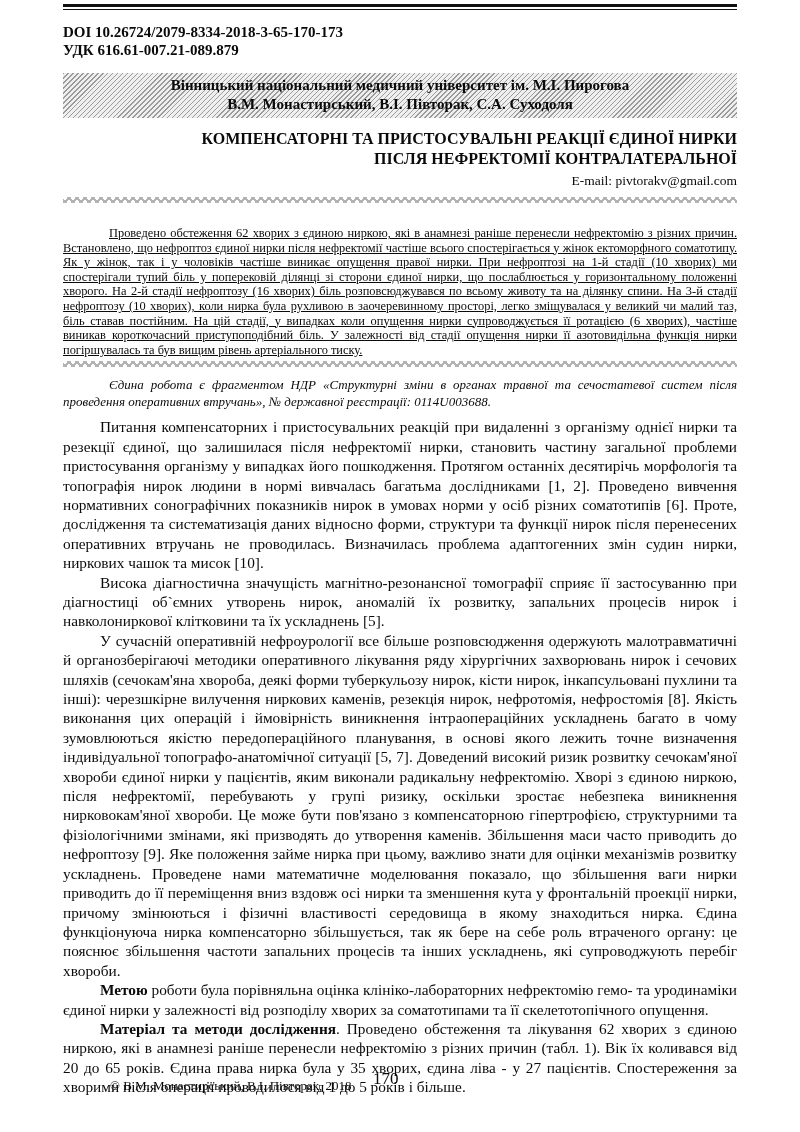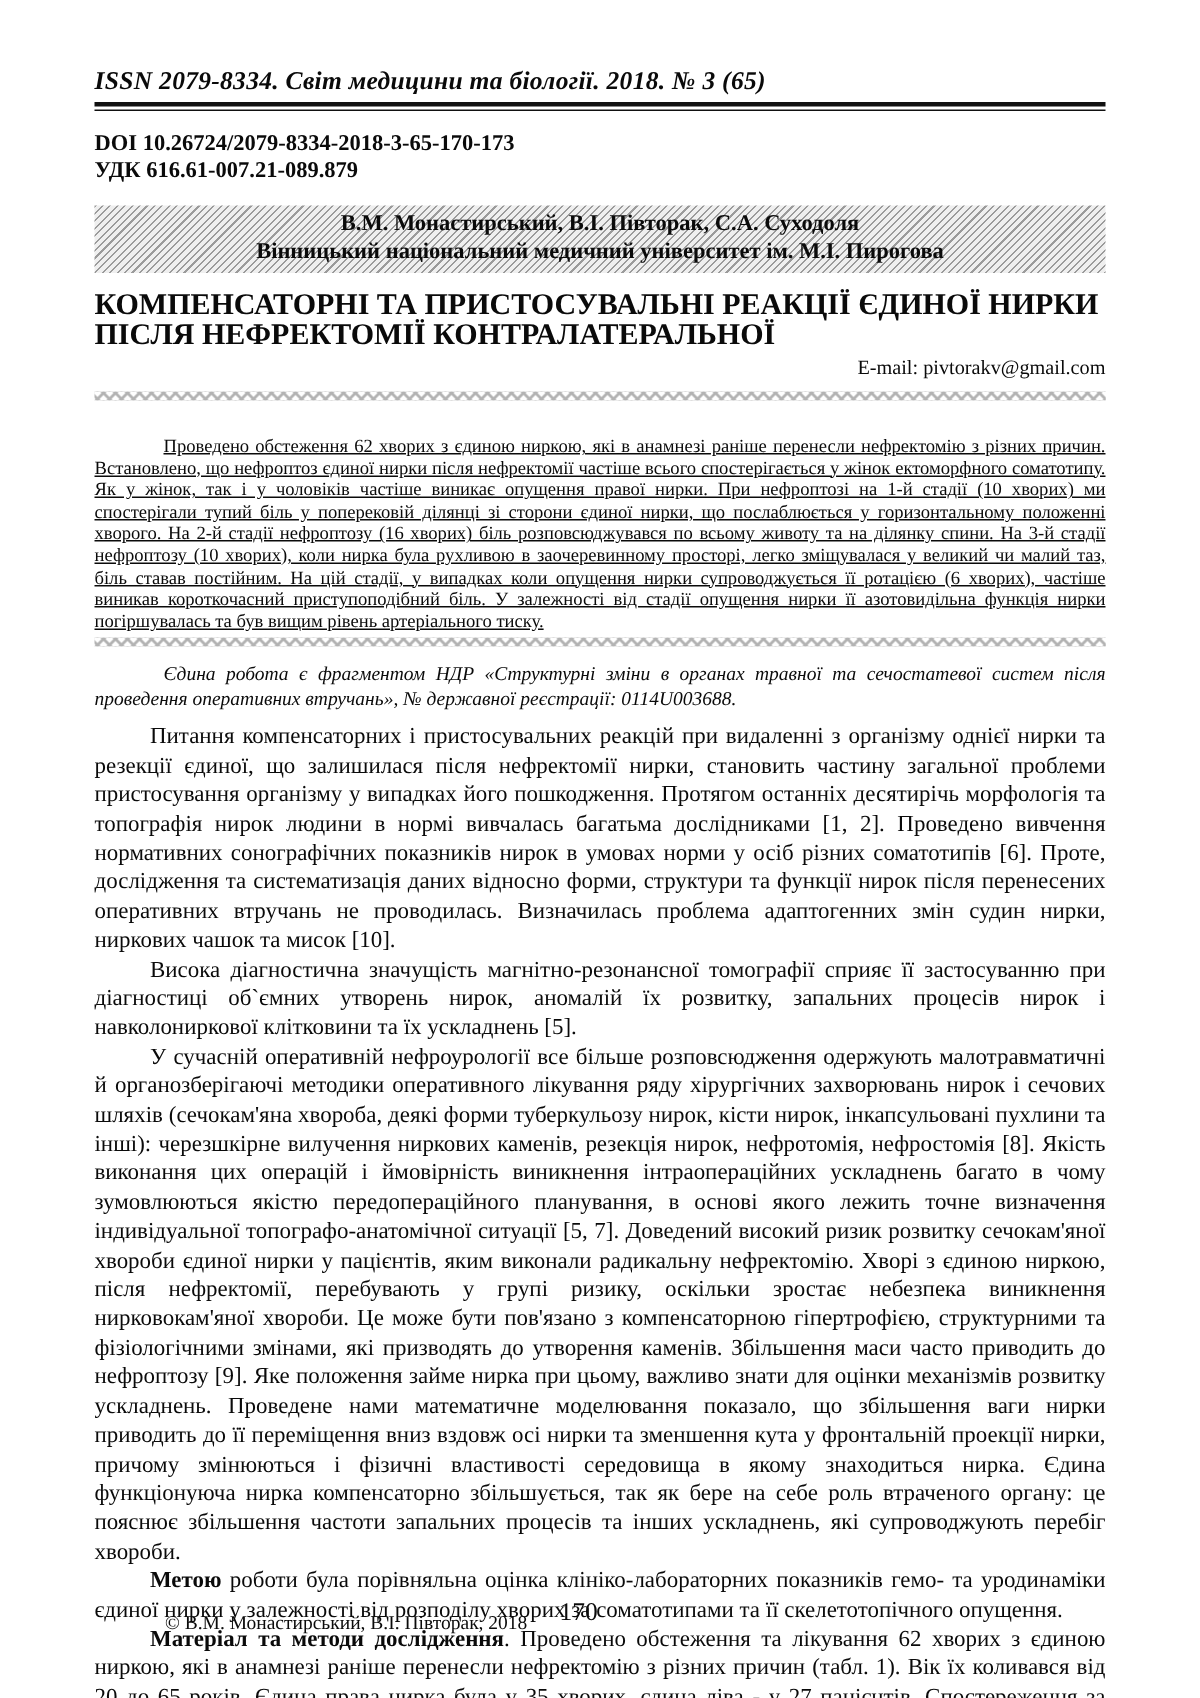--- a/index.html
+++ b/index.html
@@ -9,21 +9,21 @@
   .content{margin:0 63px;width:674px;}
 
   .journal-line{padding-top:44px;font-size:17px;font-weight:bold;font-style:italic;letter-spacing:.2px;}
   .header-rule{margin-top:4px;height:2px;border-top:3px solid #111;border-bottom:1px solid #111;}
 
   .doi-block{margin-top:13px;font-weight:bold;font-size:15px;line-height:18px;}
 
   .authors-block{margin-top:14px;padding:3px 0 4px 0;text-align:center;font-weight:bold;font-size:15px;line-height:19px;
        background:repeating-linear-gradient(135deg,#9b9b9b 0 1px,#efefef 1px 3.5px);}
 
-  .article-title{margin-top:11px;text-align:left;font-weight:bold;font-size:20px;line-height:20px;}
+  .article-title{margin-top:11px;text-align:right;font-weight:bold;font-size:16px;line-height:20px;}
 
   .email-line{margin-top:4px;text-align:right;font-size:13.5px;}
 
   .zigzag{height:6px;margin-top:8px;
     background:
       linear-gradient(135deg,transparent 42%,#b3b3b3 42% 58%,transparent 58%) 0 0/8px 6px repeat-x,
       linear-gradient(45deg,transparent 42%,#b3b3b3 42% 58%,transparent 58%) 4px 0/8px 6px repeat-x;}
   .zigzag.tight{margin-top:4px;}
 
   .abstract{margin-top:23px;font-size:12.4px;line-height:14.6px;text-align:justify;text-decoration:underline;}
@@ -38,31 +38,30 @@
   .footer{position:absolute;left:0;top:1068px;width:800px;font-size:13px;}
   .footer .copyright{position:absolute;left:110px;top:6px;}
   .footer .pagenum{position:absolute;left:373px;top:-3px;font-size:17px;}
 </style>
 </head>
 <body>
 
 <div class="page">
   <div class="content">
 
-    <div class="journal-line">ISSN 2079-8334. Світ медицини та біології. 2018. № 3 (65)</div>
     <div class="header-rule"></div>
 
     <div class="doi-block">
       <div>DOI 10.26724/2079-8334-2018-3-65-170-173</div>
       <div>УДК 616.61-007.21-089.879</div>
     </div>
 
     <div class="authors-block">
+      <div>Вінницький національний медичний університет ім. М.І. Пирогова</div>
       <div>В.М. Монастирський, В.І. Півторак, С.А. Суходоля</div>
-      <div>Вінницький національний медичний університет ім. М.І. Пирогова</div>
     </div>
 
     <div class="article-title">
       <div>КОМПЕНСАТОРНІ ТА ПРИСТОСУВАЛЬНІ РЕАКЦІЇ ЄДИНОЇ НИРКИ</div>
       <div>ПІСЛЯ НЕФРЕКТОМІЇ КОНТРАЛАТЕРАЛЬНОЇ</div>
     </div>
 
     <div class="email-line">E-mail: pivtorakv@gmail.com</div>
 
     <div class="zigzag"></div>
@@ -72,21 +71,21 @@
     </div>
 
     <div class="zigzag tight"></div>
 
     <p class="ndr-note">Єдина робота є фрагментом НДР «Структурні зміни в органах травної та сечостатевої систем після проведення оперативних втручань», № державної реєстрації: 0114U003688.</p>
 
     <div class="body-text">
       <p>Питання компенсаторних і пристосувальних реакцій при видаленні з організму однієї нирки та резекції єдиної, що залишилася після нефректомії нирки, становить частину загальної проблеми пристосування організму у випадках його пошкодження. Протягом останніх десятирічь морфологія та топографія нирок людини в нормі вивчалась багатьма дослідниками [1, 2]. Проведено вивчення нормативних сонографічних показників нирок в умовах норми у осіб різних соматотипів [6]. Проте, дослідження та систематизація даних відносно форми, структури та функції нирок після перенесених оперативних втручань не проводилась. Визначилась проблема адаптогенних змін судин нирки, ниркових чашок та мисок [10].</p>
       <p>Висока діагностична значущість магнітно-резонансної томографії сприяє її застосуванню при діагностиці об`ємних утворень нирок, аномалій їх розвитку, запальних процесів нирок і навколониркової клітковини та їх ускладнень [5].</p>
       <p>У сучасній оперативній нефроурології все більше розповсюдження одержують малотравматичні й органозберігаючі методики оперативного лікування ряду хірургічних захворювань нирок і сечових шляхів (сечокам'яна хвороба, деякі форми туберкульозу нирок, кісти нирок, інкапсульовані пухлини та інші): черезшкірне вилучення ниркових каменів, резекція нирок, нефротомія, нефростомія [8]. Якість виконання цих операцій і ймовірність виникнення інтраопераційних ускладнень багато в чому зумовлюються якістю передопераційного планування, в основі якого лежить точне визначення індивідуальної топографо-анатомічної ситуації [5, 7]. Доведений високий ризик розвитку сечокам'яної хвороби єдиної нирки у пацієнтів, яким виконали радикальну нефректомію. Хворі з єдиною ниркою, після нефректомії, перебувають у групі ризику, оскільки зростає небезпека виникнення нирковокам'яної хвороби. Це може бути пов'язано з компенсаторною гіпертрофією, структурними та фізіологічними змінами, які призводять до утворення каменів. Збільшення маси часто приводить до нефроптозу [9]. Яке положення займе нирка при цьому, важливо знати для оцінки механізмів розвитку ускладнень. Проведене нами математичне моделювання показало, що збільшення ваги нирки приводить до її переміщення вниз вздовж осі нирки та зменшення кута у фронтальній проекції нирки, причому змінюються і фізичні властивості середовища в якому знаходиться нирка. Єдина функціонуюча нирка компенсаторно збільшується, так як бере на себе роль втраченого органу: це пояснює збільшення частоти запальних процесів та інших ускладнень, які супроводжують перебіг хвороби.</p>
-      <p><b>Метою</b><span> роботи була порівняльна оцінка клініко-лабораторних показників гемо- та уродинаміки єдиної нирки у залежності від розподілу хворих за соматотипами та її скелетотопічного опущення.</span></p>
+      <p><b>Метою</b><span> роботи була порівняльна оцінка клініко-лабораторних нефректомію гемо- та уродинаміки єдиної нирки у залежності від розподілу хворих за соматотипами та її скелетотопічного опущення.</span></p>
       <p><b>Матеріал та методи дослідження</b><span>. Проведено обстеження та лікування 62 хворих з єдиною ниркою, які в анамнезі раніше перенесли нефректомію з різних причин (табл. 1). Вік їх коливався від 20 до 65 років. Єдина права нирка була у 35 хворих, єдина ліва - у 27 пацієнтів. Спостереження за хворими після операції проводилося від 1 до 5 років і більше.</span></p>
     </div>
 
   </div>
 
   <div class="footer">
     <span class="copyright">©  В.М. Монастирський, В.І. Півторак, 2018</span>
     <span class="pagenum">170</span>
   </div>
 </div>

